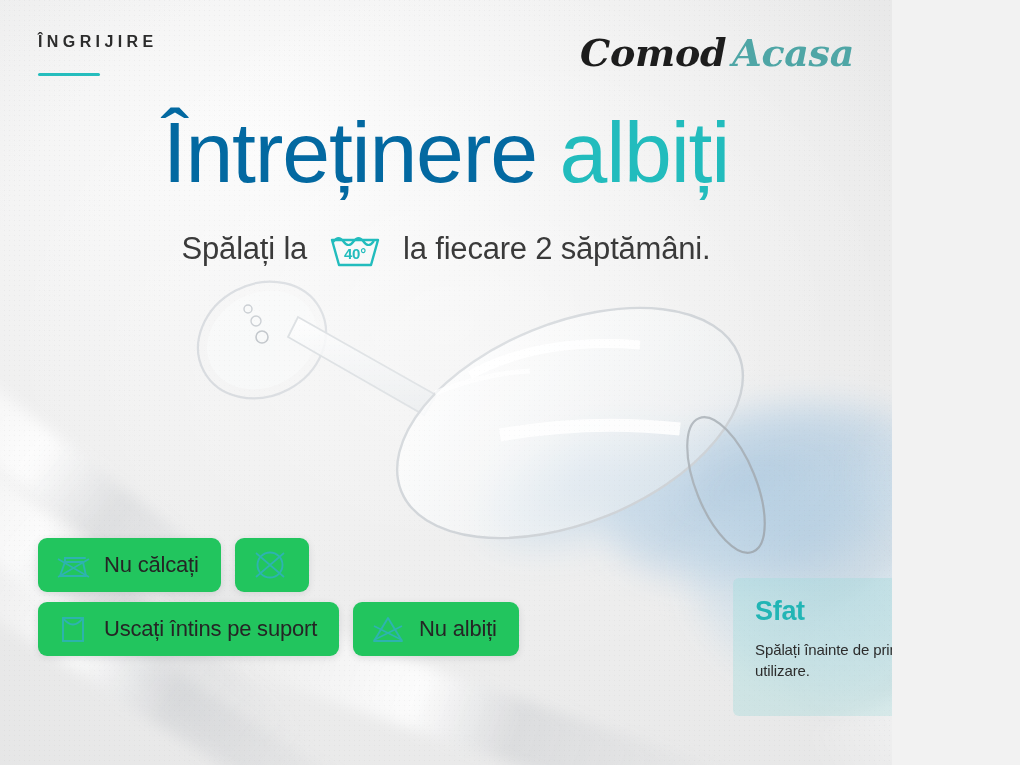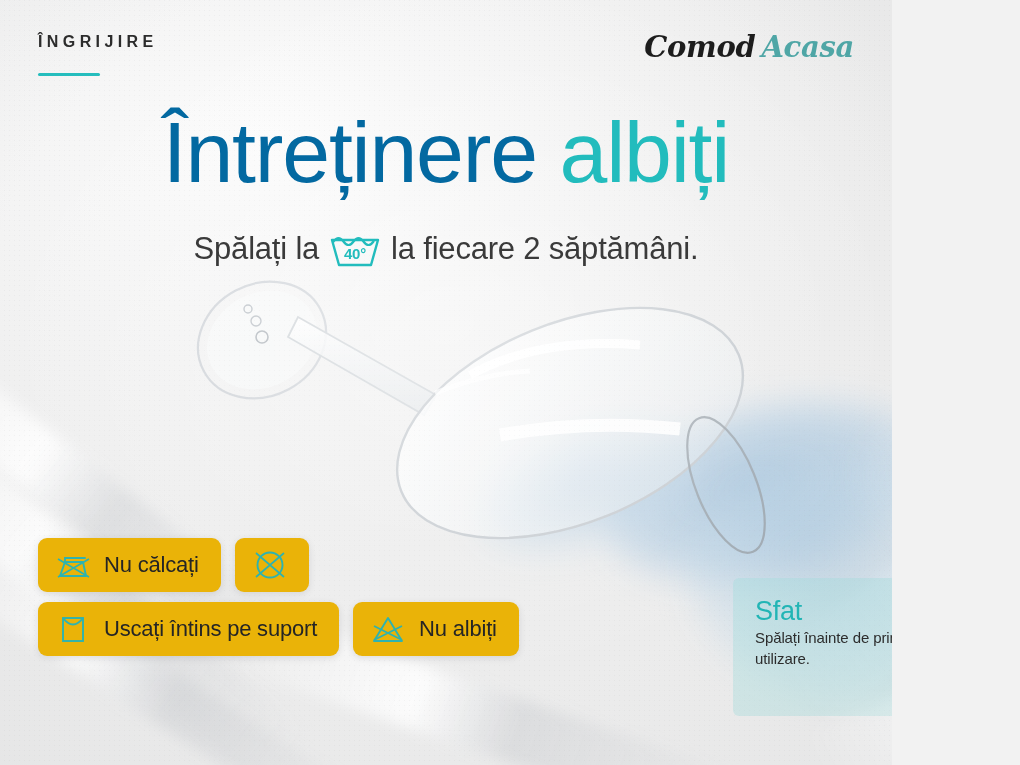--- a/index.html
+++ b/index.html
@@ -83,21 +83,21 @@
     color:#2c2c2c;
   }
   .eyebrow-rule {
     position:absolute; left:38px; top:73px;
     width:62px; height:3px; background:#25bdbd; border-radius:2px;
   }
 
   .brand {
     position:absolute; right:38px; top:30px;
     font-family:"DejaVu Serif", serif;
-    font-size:29px;
+    font-size:38px;
     font-style:italic;
     font-weight:700;
     letter-spacing:-.3px;
     white-space:nowrap;
   }
   .brand .b1 { color:#1d1d1d; }
   .brand .b2 { color:#4fa6a6; margin-left:6px; }
 
   
   .hero {
@@ -115,32 +115,32 @@
   .sub {
     position:absolute; left:0; right:0; top:228px;
     text-align:center;
     font-size:31px;
     color:#3a3a3a;
     letter-spacing:-.2px;
     white-space:nowrap;
     display:flex;
     align-items:center;
     justify-content:center;
-    gap:8px;
+    gap:20px;
   }
   .wash-icon { display:inline-block; width:56px; height:42px; vertical-align:-9px; }
 
   
   .pills { position:absolute; left:38px; top:538px; width:620px; }
   .pill-row { display:flex; gap:14px; margin-bottom:10px; }
   .pill {
     display:inline-flex;
     align-items:center;
     gap:14px;
-    background:#eab308;
+    background:#22c55e;
     border-radius:9px;
     padding:11px 22px 11px 18px;
     box-shadow:0 2px 7px rgba(60,64,70,.13);
   }
   .pill .sym { width:34px; height:32px; flex:0 0 34px; }
   .pill .lbl {
     font-size:22px;
     color:#252525;
     font-weight:400;
     letter-spacing:-.2px;
@@ -151,24 +151,24 @@
   .tip {
     position:absolute;
     left:733px; top:578px;
     width:255px; height:138px;
     background:linear-gradient(145deg, rgba(163,222,222,.40) 0%, rgba(150,214,214,.32) 60%, rgba(176,225,224,.30) 100%);
     border-radius:6px;
     padding:18px 20px 0 22px;
   }
   .tip-title {
     font-size:27px;
-    font-weight:400;
+    font-weight:700;
     color:#22b5b5;
     letter-spacing:-.3px;
-    margin-bottom:0;
+    margin-bottom:12px;
   }
   .tip-body {
     font-size:15px;
     line-height:1.42;
     color:#2c2c2c;
     letter-spacing:-.1px;
   }
 </style>
 </head>
 <body>

